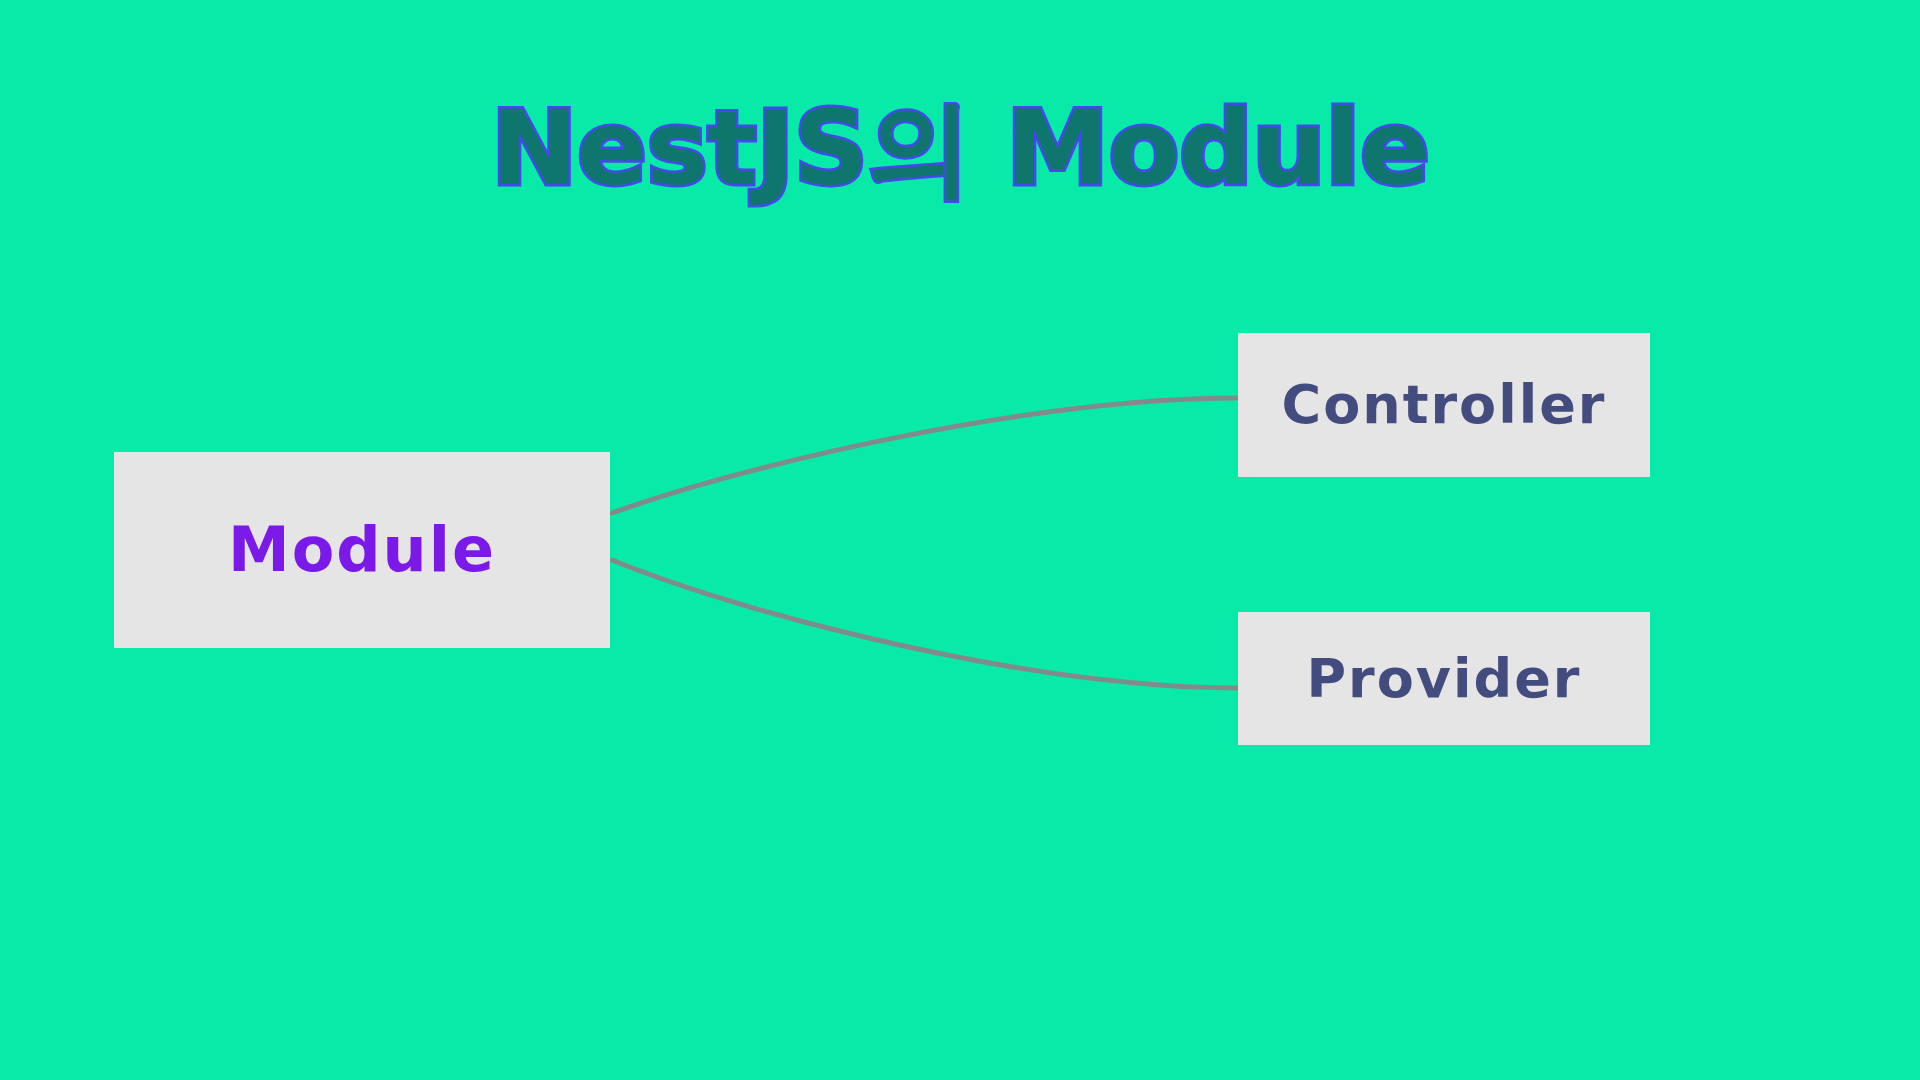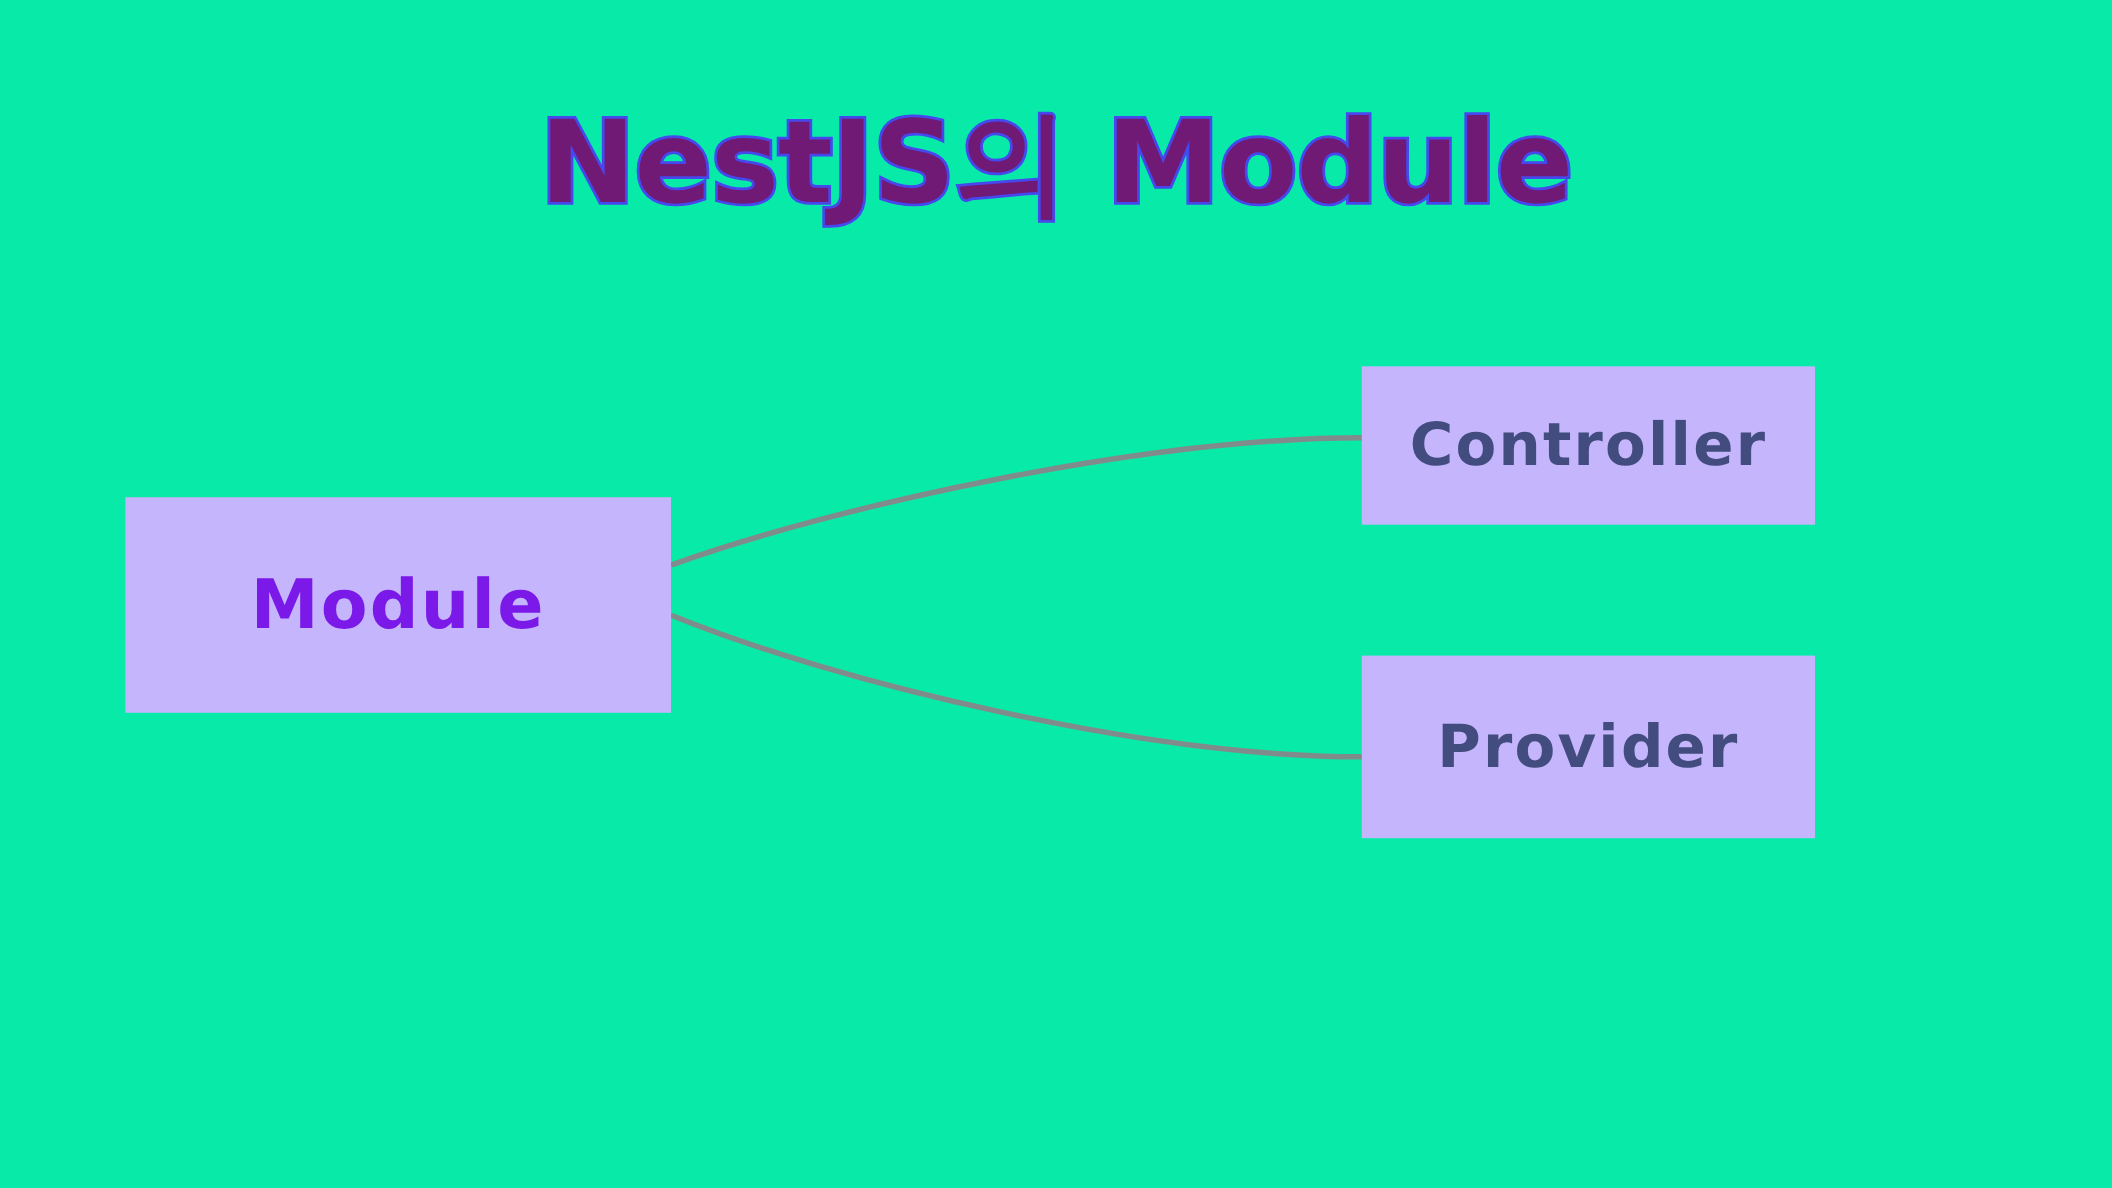--- a/index.html
+++ b/index.html
@@ -23,35 +23,35 @@
     position: absolute;
     left: 0;
     top: 96px;
     width: 1920px;
     text-align: center;
     font-family: "DejaVu Sans", sans-serif;
     font-weight: bold;
     font-size: 104px;
     line-height: 1.0;
     letter-spacing: -1px;
-    color: #701a75;
+    color: #0f766e;
     white-space: nowrap;
     -webkit-text-stroke: 5px #4648EE;
     paint-order: stroke fill;
   }
   #connectors {
     position: absolute;
     left: 0;
     top: 0;
     width: 1920px;
     height: 1080px;
   }
   .node-box {
     position: absolute;
-    background: #c4b5fd;
+    background: #e5e5e5;
     display: flex;
     align-items: center;
     justify-content: center;
     box-sizing: border-box;
   }
   .node-label {
     font-family: "DejaVu Sans", sans-serif;
     font-weight: bold;
     line-height: 1;
     letter-spacing: 2px;
@@ -68,23 +68,23 @@
     color: #7B19E8;
   }
   #box-controller {
     left: 1238px;
     top: 333px;
     width: 412px;
     height: 144px;
   }
   #box-provider {
     left: 1238px;
-    top: 596px;
+    top: 612px;
     width: 412px;
-    height: 166px;
+    height: 133px;
     justify-content: center;
   }
   #box-controller .node-label,
   #box-provider .node-label {
     font-size: 54px;
     color: #434C7E;
   }
 </style>
 </head>
 <body>

